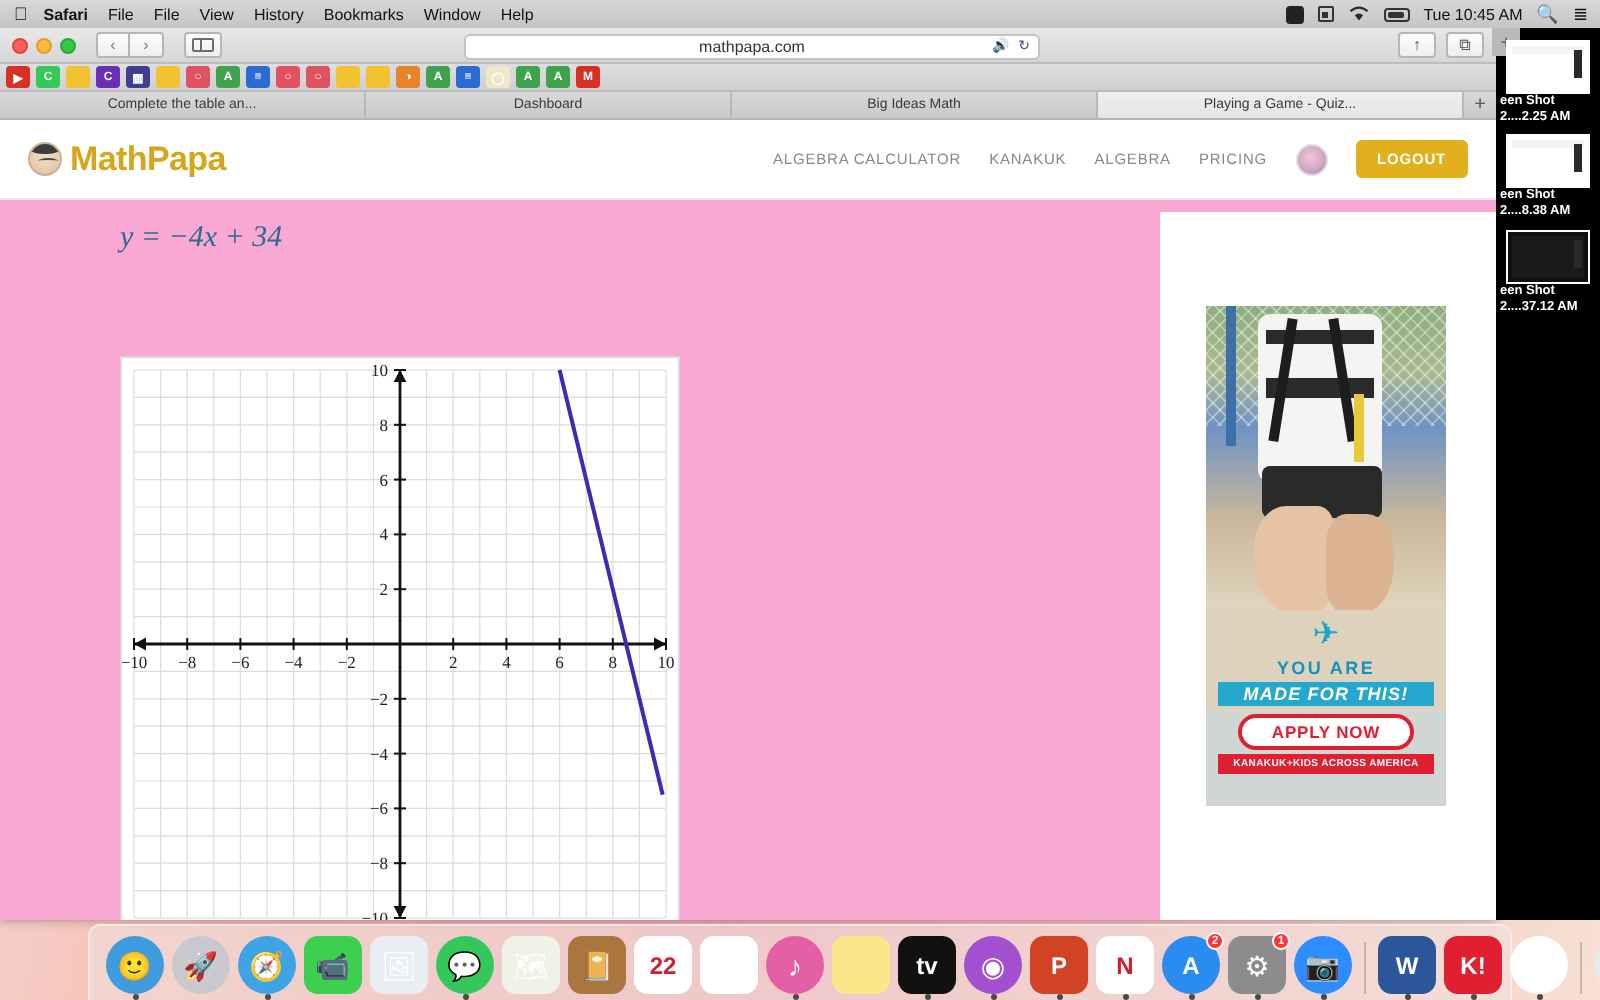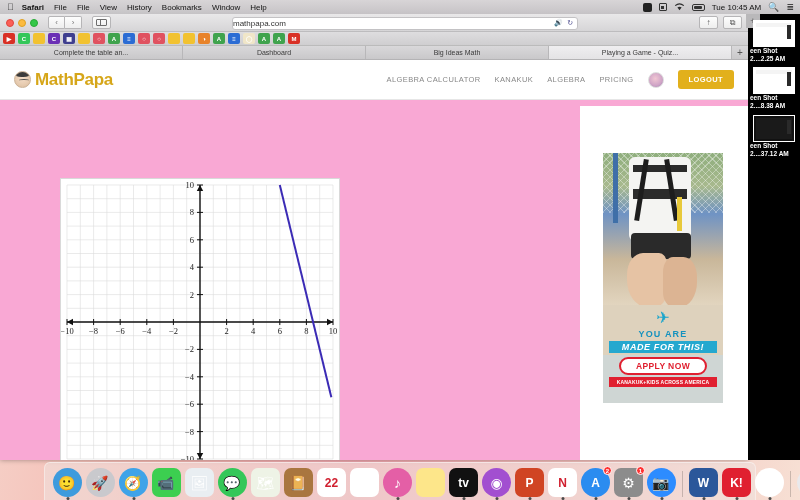--- a/index.html
+++ b/index.html
@@ -45,23 +45,23 @@
   .tl.g{background:#34c749;border:0.5px solid #27aa35;}
   .navbtns { display:flex; gap:0; margin-left:10px; }
   .navbtn { width:17px;height:13px; border:1px solid #b6b5b7; background:linear-gradient(180deg,#fdfdfd,#eeeeee);
             font-size:8px; color:#7a7a7a; display:flex;align-items:center;justify-content:center;}
   .navbtn:first-child{border-radius:2px 0 0 2px;}
   .navbtn:last-child{border-radius:0 2px 2px 0;border-left:none;}
   .sidebarbtn { margin-left:10px; width:19px;height:13px;border:1px solid #b6b5b7;border-radius:2px;
                 background:linear-gradient(180deg,#fdfdfd,#eeeeee); display:flex;align-items:center;justify-content:center;}
   .sidebarbtn .sb { width:11px;height:7px;border:1px solid #6d6d6d;border-radius:1px;position:relative;}
   .sidebarbtn .sb:after{content:"";position:absolute;left:3px;top:-1px;bottom:-1px;width:1px;background:#6d6d6d;}
-  #urlbar { position:absolute; left:232px; width:346px; height:13px; top:2.5px;
+  #urlbar { position:absolute; left:232px; width:288px; height:13px; top:2.5px;
             background:#fff; border:1px solid #c3c2c4; border-radius:3px;
-            display:flex; align-items:center; }
+            display:flex; align-items:center; justify-content:center; }
   #urlbar .url { font-size:8px; color:#333; }
   #urlbar .rightic { position:absolute; right:4px; display:flex; gap:4px; align-items:center; font-size:7px; color:#4a4a8c;}
   .tb-right { margin-left:auto; display:flex; gap:5px; }
   .tbbtn { width:19px;height:13px;border:1px solid #b6b5b7;border-radius:2px;
            background:linear-gradient(180deg,#fdfdfd,#eeeeee); display:flex;align-items:center;justify-content:center;
            font-size:8px;color:#555;}
 
   
   #bookmarks { height:14px; background:linear-gradient(180deg,#dedddf,#cfced0); border-bottom:1px solid #bbb;
                display:flex; align-items:center; padding-left:3px; gap:3px; }
@@ -261,20 +261,21 @@
         <div id="sitenav">
           <span class="navlink">ALGEBRA CALCULATOR</span>
           <span class="navlink">KANAKUK</span>
           <span class="navlink">ALGEBRA</span>
           <span class="navlink">PRICING</span>
           <span class="avatar"></span>
           <span class="logout">LOGOUT</span>
         </div>
       </div>
 
+      <div id="eq">y = −4x + 34</div>
 
       <div id="graphwrap">
         <svg id="graphsvg" width="278" height="286" viewBox="0 0 278 286">
             <line x1="6" y1="280" x2="6" y2="6" stroke="#dcdcdc" stroke-width="0.6"></line>
             <line x1="19.3" y1="280" x2="19.3" y2="6" stroke="#dcdcdc" stroke-width="0.6"></line>
             <line x1="32.6" y1="280" x2="32.6" y2="6" stroke="#dcdcdc" stroke-width="0.6"></line>
             <line x1="45.9" y1="280" x2="45.9" y2="6" stroke="#dcdcdc" stroke-width="0.6"></line>
             <line x1="59.2" y1="280" x2="59.2" y2="6" stroke="#dcdcdc" stroke-width="0.6"></line>
             <line x1="72.5" y1="280" x2="72.5" y2="6" stroke="#dcdcdc" stroke-width="0.6"></line>
             <line x1="85.8" y1="280" x2="85.8" y2="6" stroke="#dcdcdc" stroke-width="0.6"></line>

